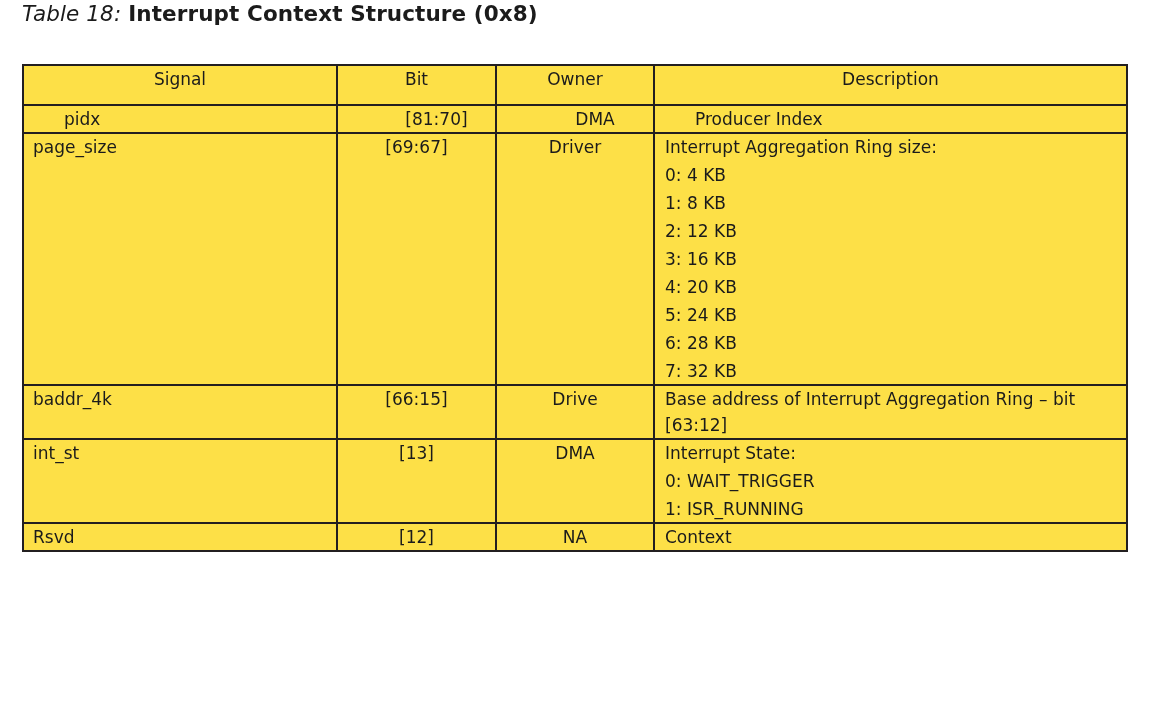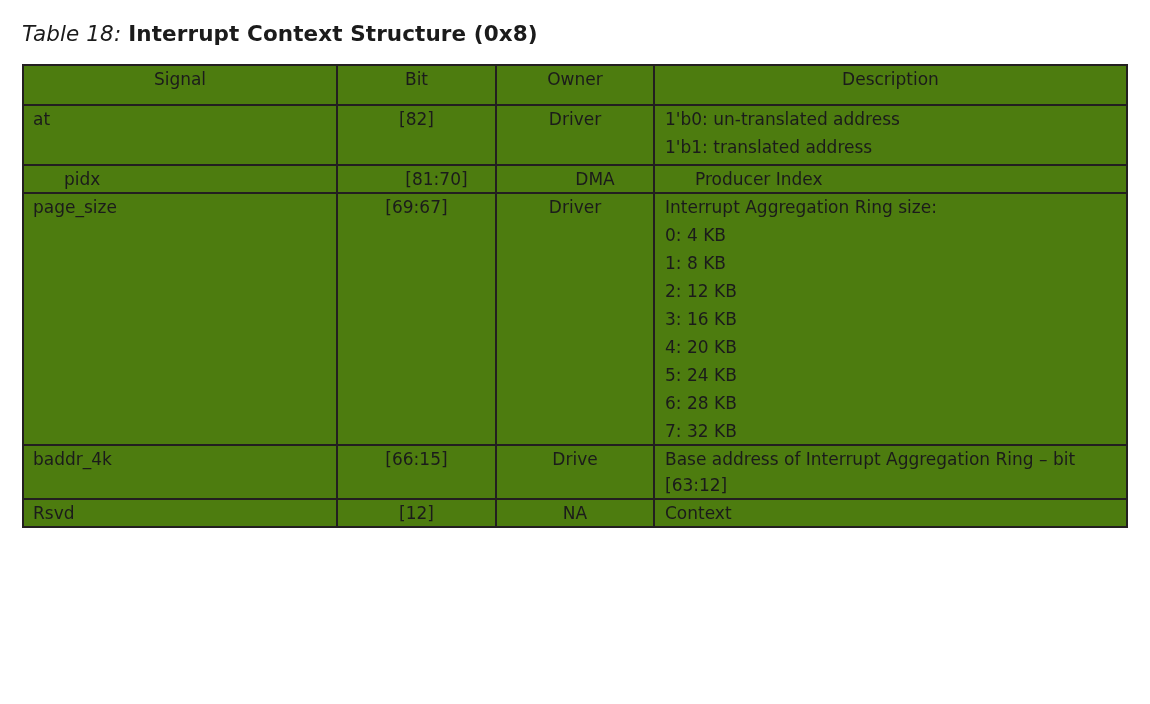--- a/index.html
+++ b/index.html
@@ -21,21 +21,21 @@
     position: relative;
     width: 1150px;
     height: 704px;
     box-sizing: border-box;
   }
 
   
   .caption {
     position: absolute;
     left: 22px;
-    top: 20px;
+    top: 0;
     font-size: 21.5px;
     line-height: 28px;
     white-space: nowrap;
     letter-spacing: 0.1px;
   }
   .caption .cap-label {
     font-style: italic;
     font-weight: 400;
   }
   .caption .cap-title {
@@ -47,21 +47,21 @@
     position: absolute;
     left: 22px;
     top: 64px;
     width: 1104px;
   }
   table.spec {
     border-collapse: collapse;
     table-layout: fixed;
     width: 1104px;
     border: 2px solid #231f20;
-    background: #4d7c0f;
+    background: #fde047;
   }
   table.spec col.c-signal { width: 314px; }
   table.spec col.c-bit    { width: 159px; }
   table.spec col.c-owner  { width: 158px; }
   table.spec col.c-desc   { width: 473px; }
 
   table.spec th,
   table.spec td {
     border-left: 2px solid #231f20;
     border-right: 2px solid #231f20;
@@ -122,29 +122,20 @@
       </colgroup>
       <thead>
         <tr>
           <th>Signal</th>
           <th>Bit</th>
           <th>Owner</th>
           <th>Description</th>
         </tr>
       </thead>
       <tbody id="tbody">
-          <tr class="r-at">
-            <td class="col-signal">at</td>
-            <td class="col-bit">[82]</td>
-            <td class="col-owner">Driver</td>
-            <td class="col-desc">
-              <span class="desc-line">1'b0: un-translated address</span>
-              <span class="desc-line">1'b1: translated address</span>
-            </td>
-          </tr>
           <tr class="r-pidx">
             <td class="col-signal">pidx</td>
             <td class="col-bit">[81:70]</td>
             <td class="col-owner">DMA</td>
             <td class="col-desc">
               <span class="desc-line">Producer Index</span>
             </td>
           </tr>
           <tr class="r-pagesize">
             <td class="col-signal">page_size</td>
@@ -163,20 +154,30 @@
             </td>
           </tr>
           <tr class="r-baddr">
             <td class="col-signal">baddr_4k</td>
             <td class="col-bit">[66:15]</td>
             <td class="col-owner">Drive</td>
             <td class="col-desc">
               <span class="desc-line">Base address of Interrupt Aggregation Ring – bit [63:12]</span>
             </td>
           </tr>
+          <tr class="r-intst">
+            <td class="col-signal">int_st</td>
+            <td class="col-bit">[13]</td>
+            <td class="col-owner">DMA</td>
+            <td class="col-desc">
+              <span class="desc-line">Interrupt State:</span>
+              <span class="desc-line">0: WAIT_TRIGGER</span>
+              <span class="desc-line">1: ISR_RUNNING</span>
+            </td>
+          </tr>
           <tr class="r-rsvd">
             <td class="col-signal">Rsvd</td>
             <td class="col-bit">[12]</td>
             <td class="col-owner">NA</td>
             <td class="col-desc">
               <span class="desc-line">Context</span>
             </td>
           </tr>
         </tbody>
     </table>

